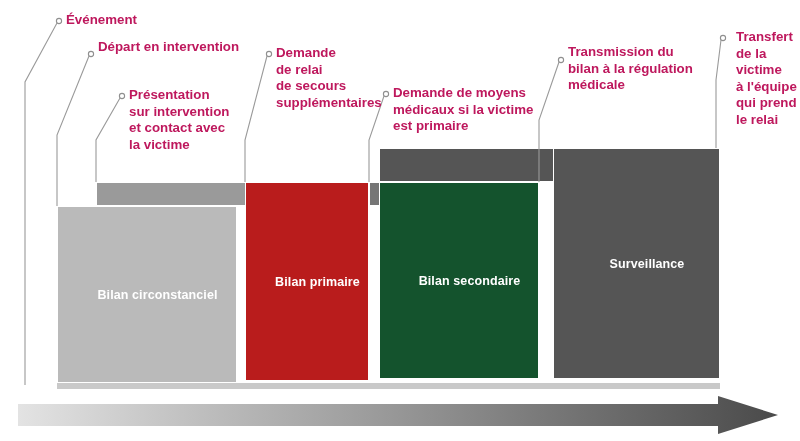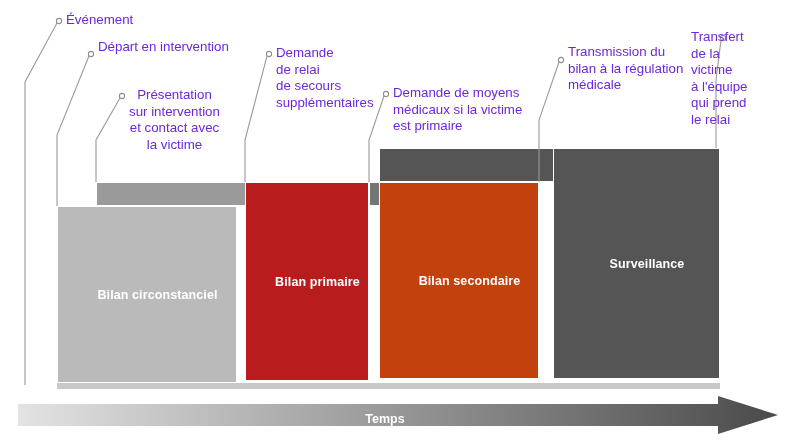--- a/index.html
+++ b/index.html
@@ -55,22 +55,23 @@
     font-size: 12.5px;
     letter-spacing: .1px;
     white-space: nowrap;
     padding-left: 21px;
   }
   
   .callout {
     position: absolute;
     font-size: 13.3px;
     line-height: 16.6px;
-    color: #6d28d9;
+    color: #be185d;
     white-space: pre-line;
+    font-weight: bold;
   }
   
   #time-axis {
     position: absolute;
   }
   #time-label {
     position: absolute;
     top: 50%;
     left: 0;
     right: 26px;
@@ -96,21 +97,21 @@
     <div class="bar" id="strip-0" style="left: 96px; top: 182px; width: 150px; height: 24px; background: rgb(154, 154, 154);"></div>
     <div class="bar" id="strip-1" style="left: 369px; top: 182px; width: 11px; height: 24px; background: rgb(118, 118, 118);"></div>
     <div class="bar" id="strip-2" style="left: 379px; top: 148px; width: 175px; height: 34px; background: rgb(85, 85, 85);"></div>
 
     <div class="bar" id="bar-0" style="left: 57px; top: 206px; width: 180px; height: 177px; background: rgb(186, 186, 186);">
       <span class="bar-label">Bilan circonstanciel</span>
     </div>
     <div class="bar" id="bar-1" style="left: 245px; top: 182px; width: 124px; height: 199px; background: #b91c1c;">
       <span class="bar-label">Bilan primaire</span>
     </div>
-    <div class="bar" id="bar-2" style="left: 379px; top: 182px; width: 160px; height: 197px; background: #c2410c;">
+    <div class="bar" id="bar-2" style="left: 379px; top: 182px; width: 160px; height: 197px; background: #14532d;">
       <span class="bar-label">Bilan secondaire</span>
     </div>
     <div class="bar" id="bar-3" style="left: 553px; top: 148px; width: 167px; height: 231px; background: rgb(85, 85, 85);">
       <span class="bar-label">Surveillance</span>
     </div>
 
     <div class="baseline-strip" id="baseline-strip" style="left: 57px; top: 383px; width: 663px; height: 6px;"></div>
   </div>
 
   <svg id="leaders" viewBox="0 0 800 441">
@@ -126,48 +127,47 @@
       <circle cx="386" cy="94" r="2.6"></circle>
       <path d="M 559,62 L 539,120 L 539,182"></path>
       <circle cx="561" cy="60" r="2.6"></circle>
       <path d="M 721,40 L 716,80 L 716,148"></path>
       <circle cx="723" cy="38" r="2.6"></circle>
     </svg>
 
   <div id="callouts-layer">
     <div class="callout" id="callout-0" style="left: 66px; top: 12px;">Événement</div>
     <div class="callout" id="callout-1" style="left: 98px; top: 39px;">Départ en intervention</div>
-    <div class="callout" id="callout-2" style="left: 129px; top: 87px; text-align: center;">Présentation
+    <div class="callout" id="callout-2" style="left: 129px; top: 87px;">Présentation
 sur intervention
 et contact avec
 la victime</div>
     <div class="callout" id="callout-3" style="left: 276px; top: 45px;">Demande
 de relai
 de secours
 supplémentaires</div>
     <div class="callout" id="callout-4" style="left: 393px; top: 85px;">Demande de moyens
 médicaux si la victime
 est primaire</div>
     <div class="callout" id="callout-5" style="left: 568px; top: 44px;">Transmission du
 bilan à la régulation
 médicale</div>
-    <div class="callout" id="callout-6" style="left: 691px; top: 29px;">Transfert
+    <div class="callout" id="callout-6" style="left: 736px; top: 29px;">Transfert
 de la
 victime
 à l'équipe
 qui prend
 le relai</div>
   </div>
 
   <div id="time-axis" style="left: 18px; top: 396px; width: 760px; height: 46px;">
     <svg width="760" height="46" viewBox="0 0 760 46">
       <defs>
         <linearGradient id="timegrad" x1="0" y1="0" x2="1" y2="0">
           <stop offset="0%" id="tg-from" stop-color="#e3e3e3"></stop>
           <stop offset="100%" id="tg-to" stop-color="#4a4a4a"></stop>
         </linearGradient>
       </defs>
       <path id="time-arrow-path" d="M 0,8 L 700,8 L 700,0 L 760,19 L 700,38 L 700,30 L 0,30 Z" fill="url(#timegrad)"></path>
     </svg>
-    <span id="time-label">Temps</span>
   </div>
 
 </div>
 
 </body></html>

